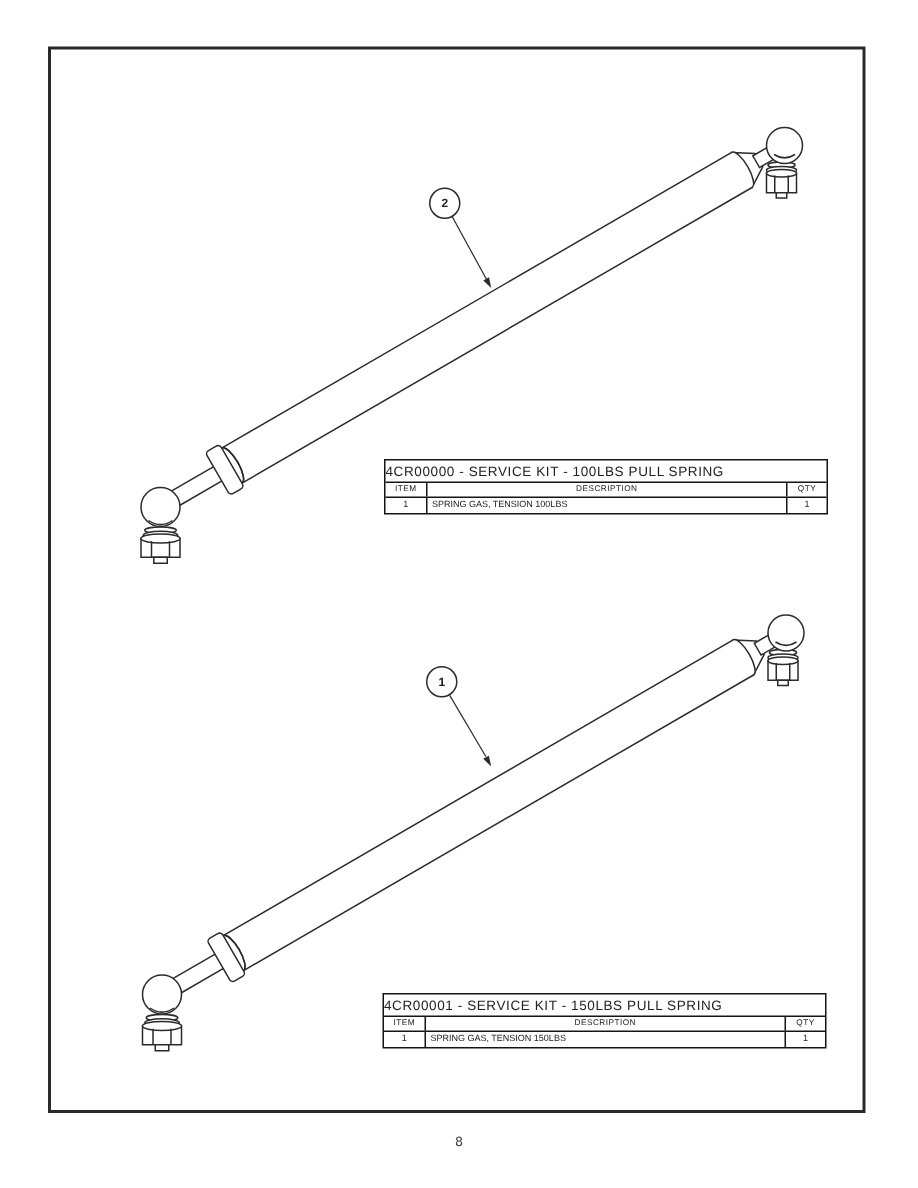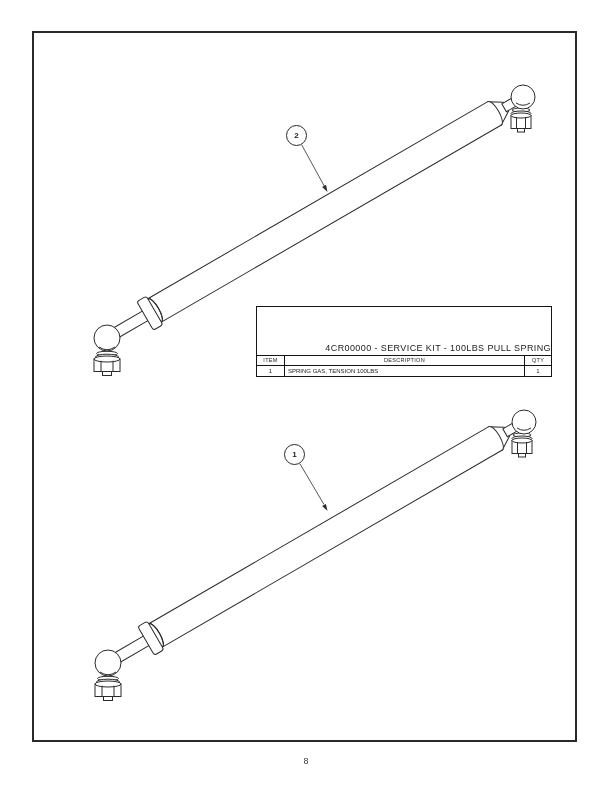--- a/index.html
+++ b/index.html
@@ -19,24 +19,23 @@
     border-radius:50%;background:#fff;display:flex;align-items:center;
     justify-content:center;font-size:8px;font-weight:bold;color:#222;
     box-sizing:border-box;
   }
 
   .parts-table{
     position:absolute;width:296px;background:#fff;border:1px solid #141414;
     box-sizing:border-box;color:#222;
   }
   .pt-title{
-    height:14px;line-height:14px;text-align:right;font-size:9px;
+    height:14px;line-height:14px;text-align:left;font-size:9px;
     letter-spacing:.4px;border-bottom:1px solid #141414;white-space:nowrap;
     overflow:hidden;
-    margin-top:34px;
   }
   .pt-row{display:grid;grid-template-columns:28px 1fr 26px;}
   .pt-head{height:9px;border-bottom:1px solid #141414;}
   .pt-head > div{font-size:5.5px;line-height:9px;text-align:center;letter-spacing:.3px;}
   .pt-data{height:10px;}
   .pt-data > div{font-size:6px;line-height:10px;text-align:center;white-space:nowrap;overflow:hidden;}
   .pt-row .cell-item,.pt-row .cell-desc{border-right:1px solid #141414;}
   .pt-data .cell-desc{text-align:left;padding-left:3px;}
 
   .page-number{
@@ -121,15 +120,28 @@
       <div class="cell-desc">DESCRIPTION</div>
       <div class="cell-qty">QTY</div>
     </div>
     <div class="pt-row pt-data">
       <div class="cell-item">1</div>
       <div class="cell-desc">SPRING GAS, TENSION 100LBS</div>
       <div class="cell-qty">1</div>
     </div>
   </div>
 
+  <div class="parts-table" style="left:255px;top:662px;">
+    <div class="pt-title">4CR00001 - SERVICE KIT - 150LBS PULL SPRING</div>
+    <div class="pt-row pt-head">
+      <div class="cell-item">ITEM</div>
+      <div class="cell-desc">DESCRIPTION</div>
+      <div class="cell-qty">QTY</div>
+    </div>
+    <div class="pt-row pt-data">
+      <div class="cell-item">1</div>
+      <div class="cell-desc">SPRING GAS, TENSION 150LBS</div>
+      <div class="cell-qty">1</div>
+    </div>
+  </div>
 
   <div class="page-number">8</div>
 </div>
 
 </body></html>

